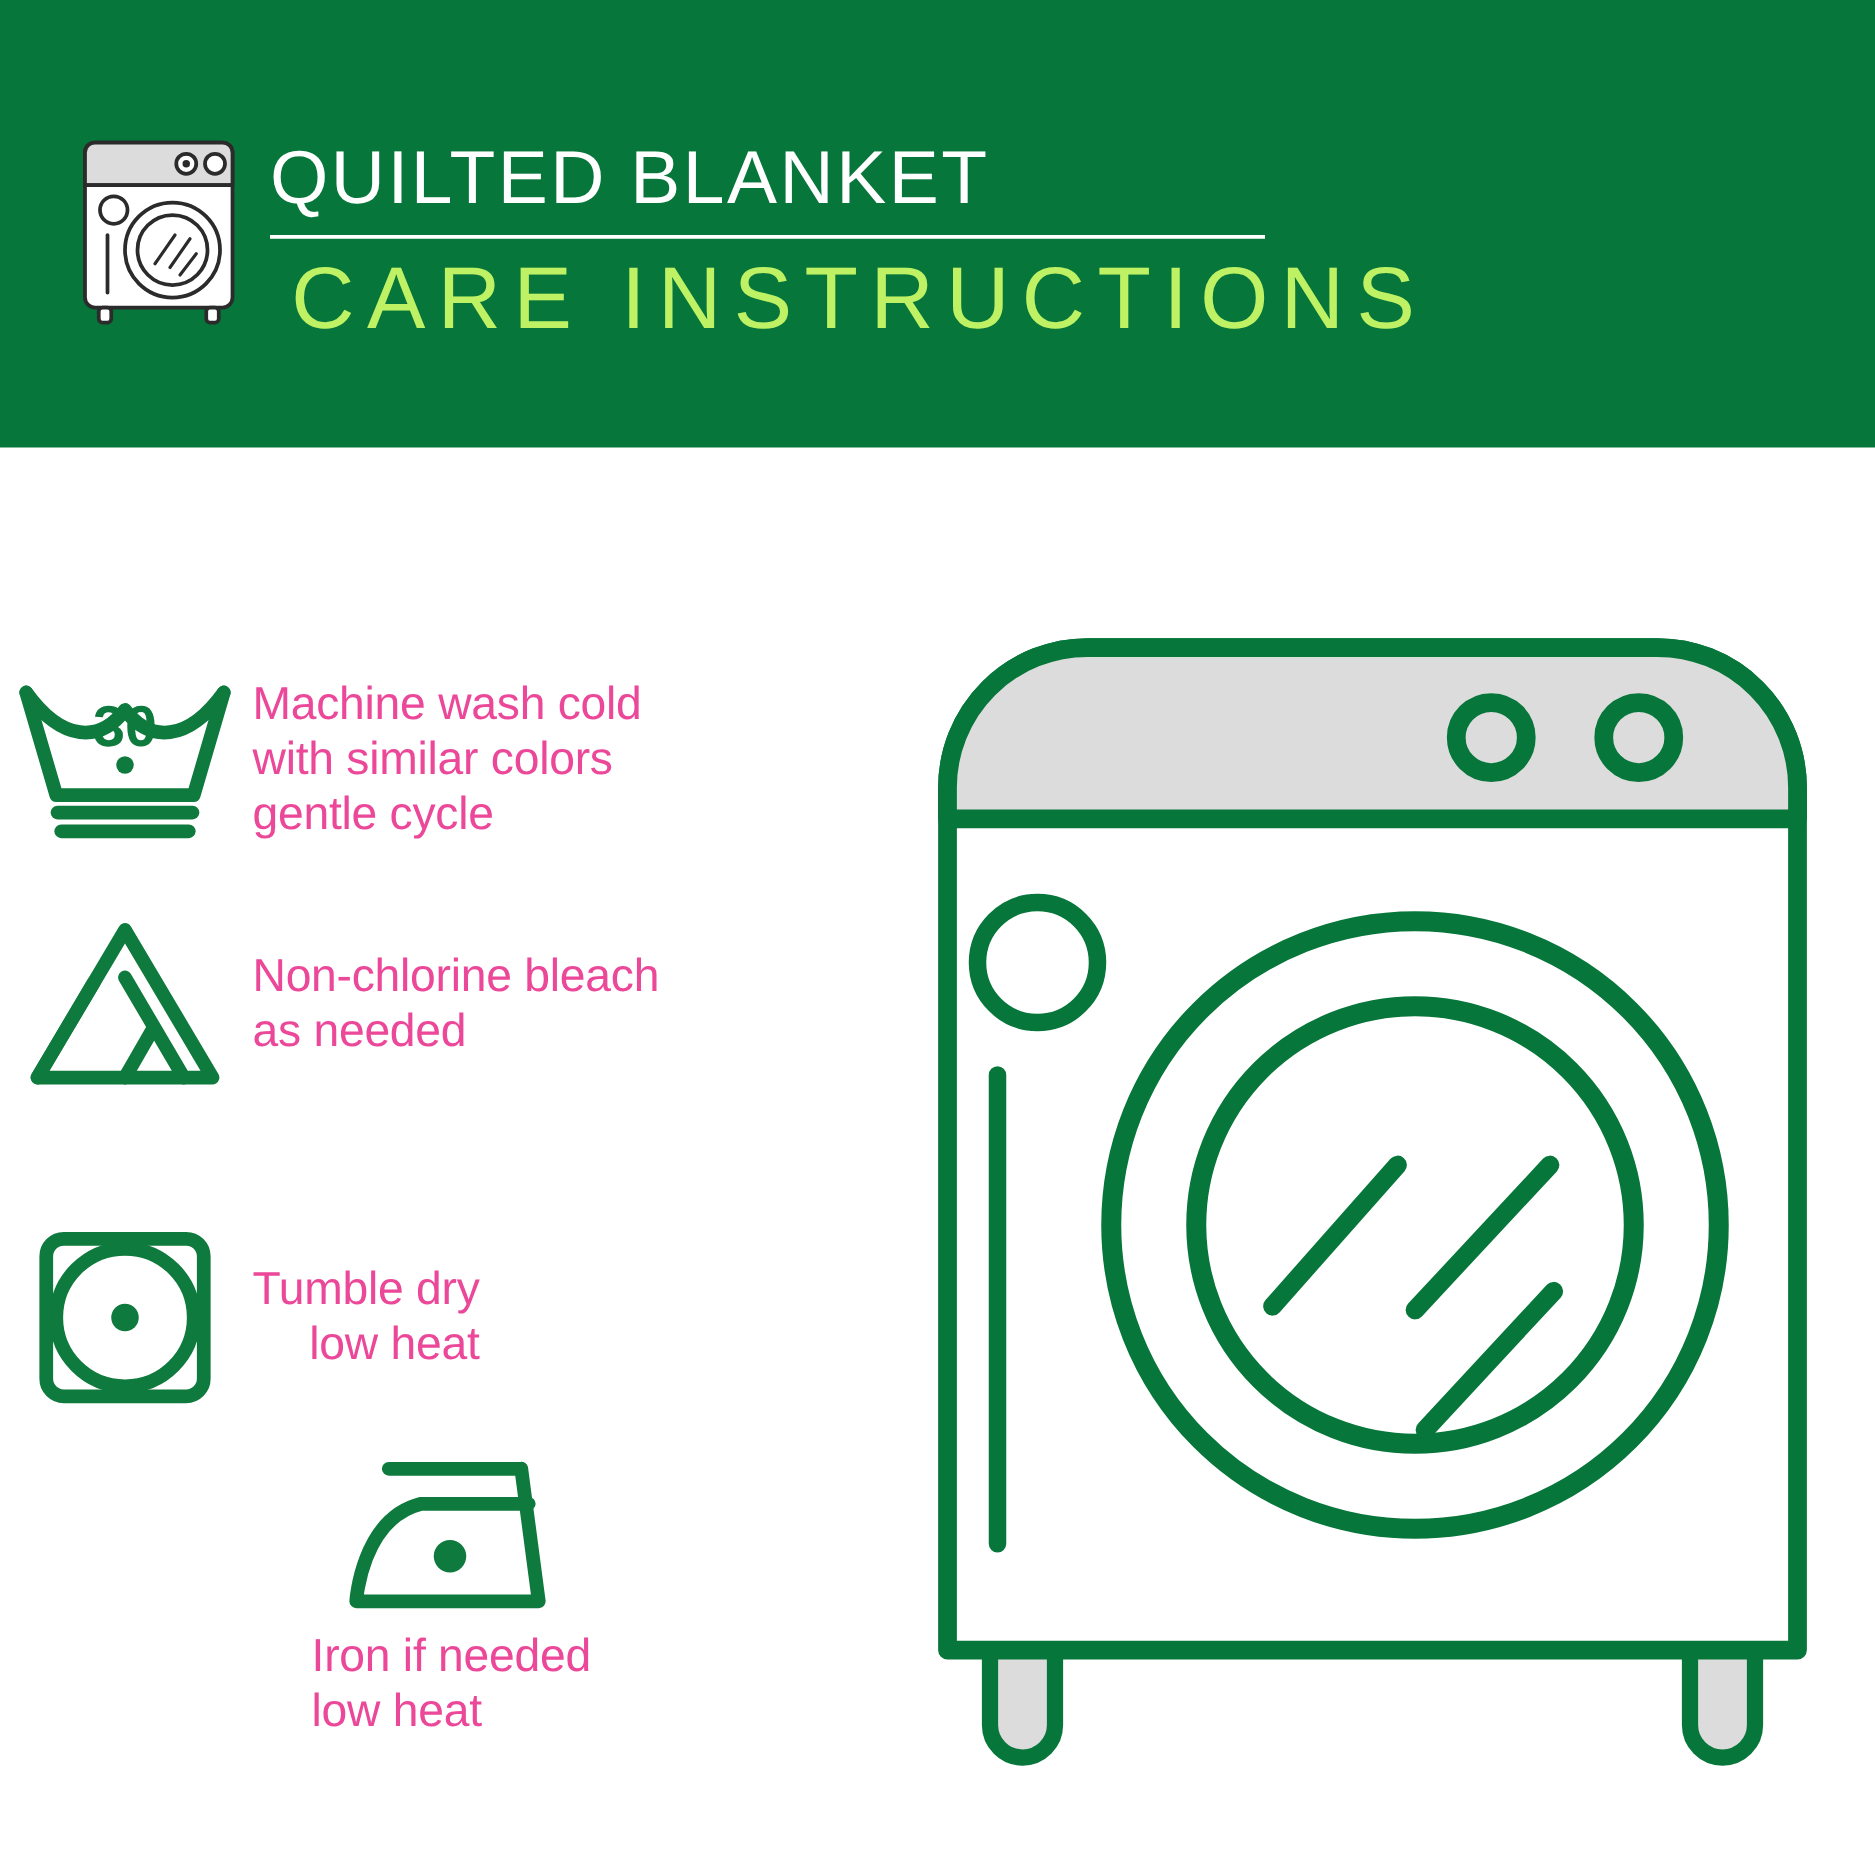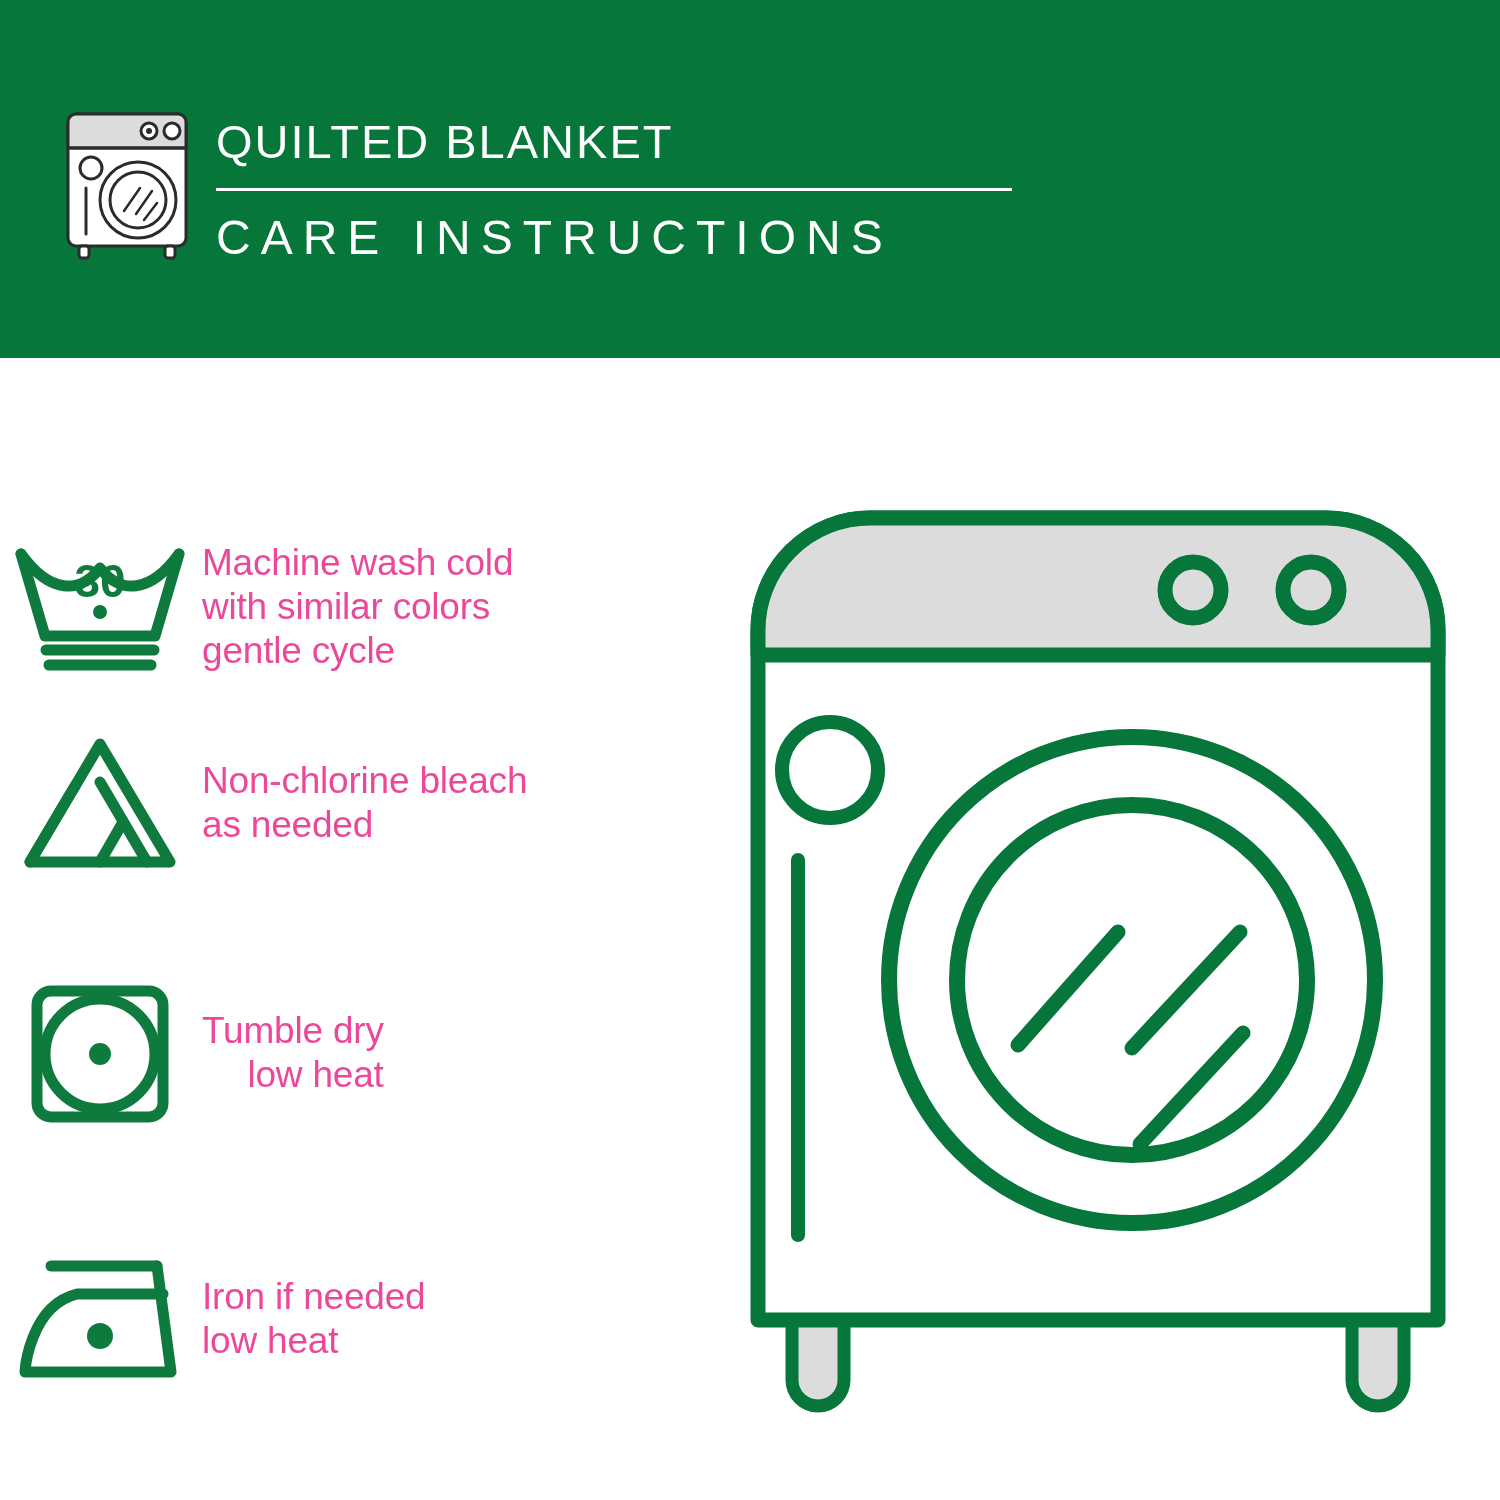--- a/index.html
+++ b/index.html
@@ -35,44 +35,45 @@
 
   #header-titles {
     position: absolute;
     left: 216px;
     top: 100px;
     width: 800px;
   }
 
   #title-main {
     font-family: "Liberation Sans", sans-serif;
-    font-size: 47px;
+    font-size: 60px;
     font-weight: 300;
     letter-spacing: 2px;
     color: #ffffff;
     line-height: 84px;
     white-space: nowrap;
   }
 
   #title-divider {
     width: 796px;
     height: 3px;
     background: #ffffff;
     margin-top: 4px;
     margin-bottom: 6px;
   }
 
   #title-sub {
     font-family: "Liberation Sans", sans-serif;
-    font-size: 48px;
+    font-size: 70px;
     font-weight: 300;
     letter-spacing: 10px;
-    color: #ffffff;
+    color: #bef264;
     line-height: 82px;
     white-space: nowrap;
+    margin-left: 17px;
   }
 
   
   #care-list {
     position: absolute;
     left: 0;
     top: 358px;
     width: 740px;
     height: 1142px;
   }
@@ -81,21 +82,21 @@
     position: absolute;
     left: 0;
     width: 720px;
     display: flex;
     align-items: center;
   }
 
   .care-row[data-row="0"] { top: 164px; height: 170px; }
   .care-row[data-row="1"] { top: 360px; height: 170px; }
   .care-row[data-row="2"] { top: 610px; height: 170px; text-align: right; }
-  .care-row[data-row="3"] { top: 876px; height: 170px; }
+  .care-row[data-row="3"] { top: 795px; height: 170px; flex-direction: column; }
 
   .care-symbol {
     width: 200px;
     min-width: 200px;
     height: 170px;
     display: flex;
     align-items: center;
     justify-content: center;
   }
 

